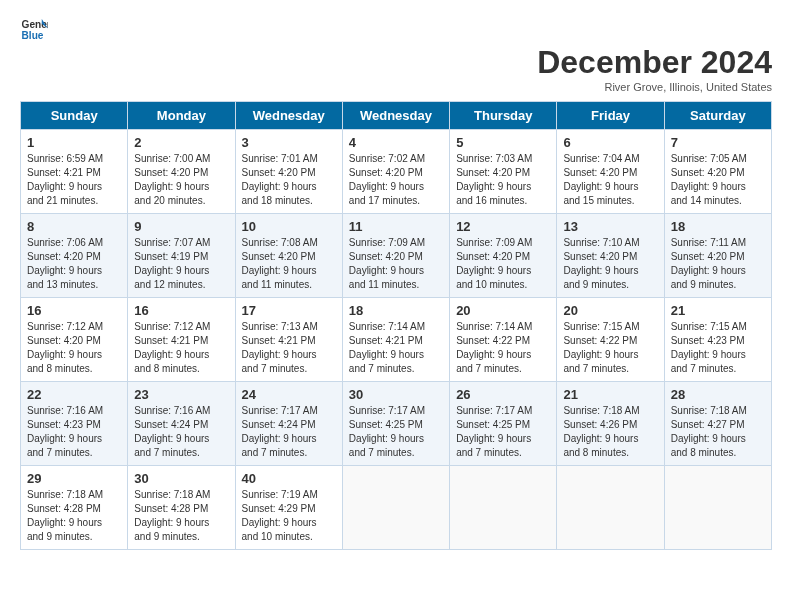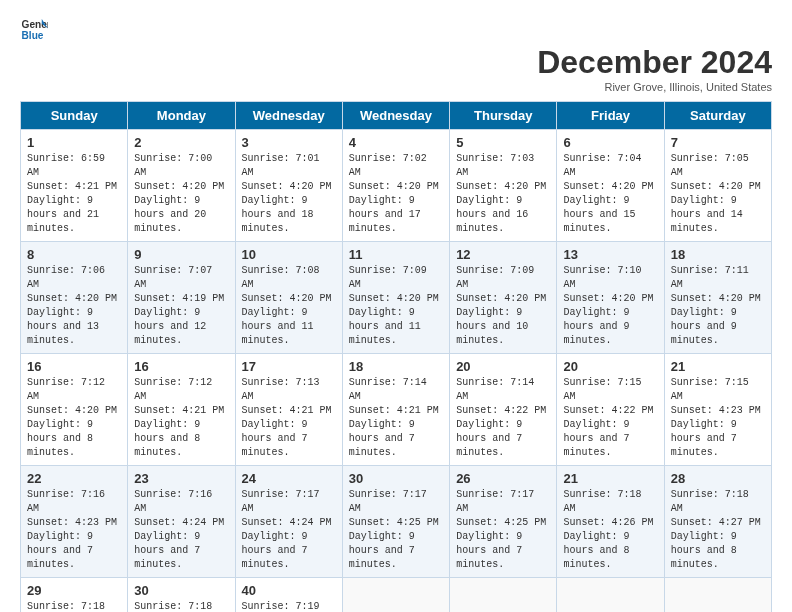--- a/index.html
+++ b/index.html
@@ -68,21 +68,20 @@
     .day-number {
       font-size: 13px;
       font-weight: bold;
       display: block;
       margin-bottom: 2px;
     }
     .day-info {
       font-size: 10px;
       line-height: 1.4;
       color: #333;
-      font-family: Liberation Mono, monospace;
     }
     .empty-cell {
       background: #f9f9f9 !important;
     }
   </style>
 </head>
 <body>
 
 <div class="header-top">
   <div class="logo">

